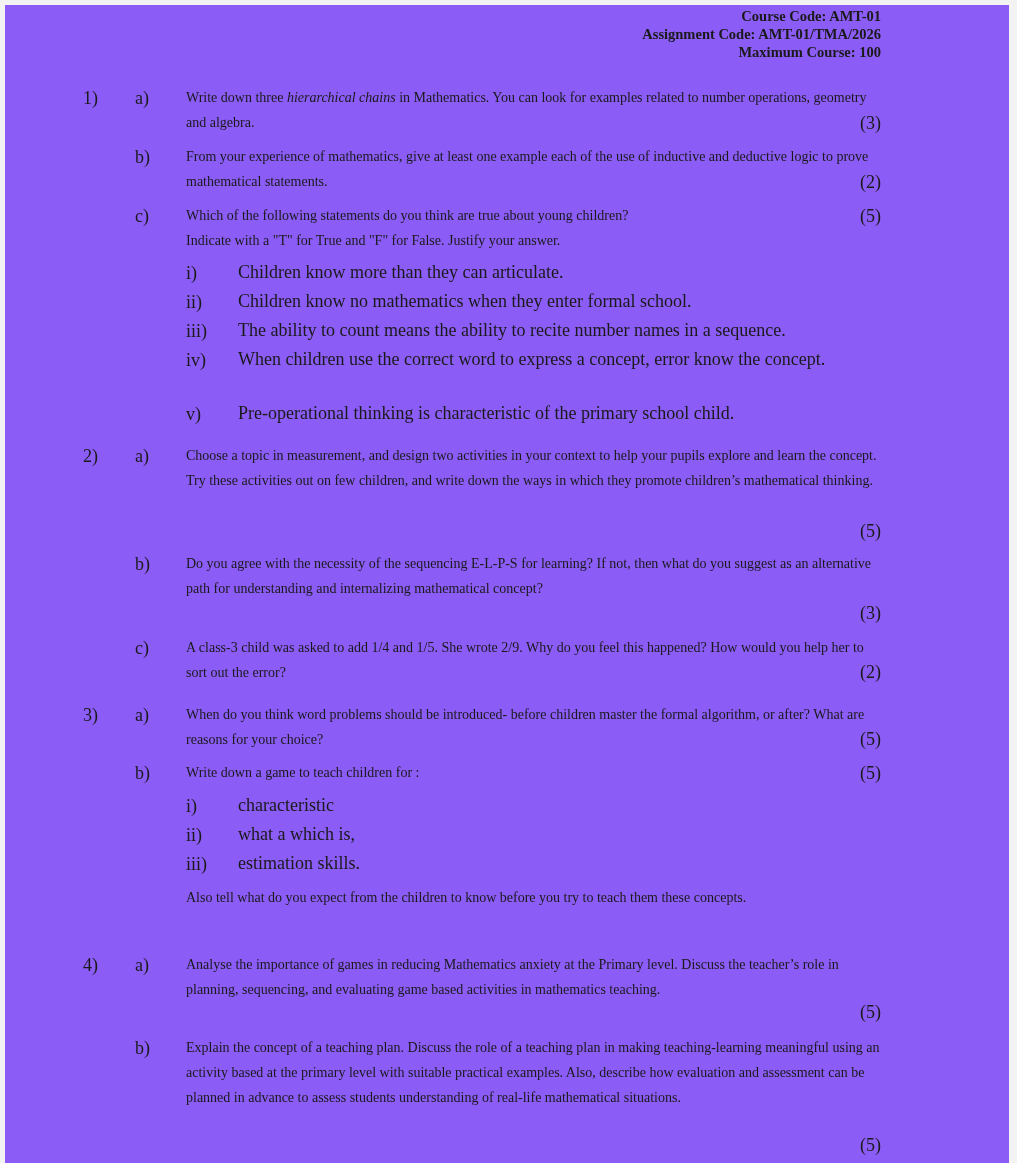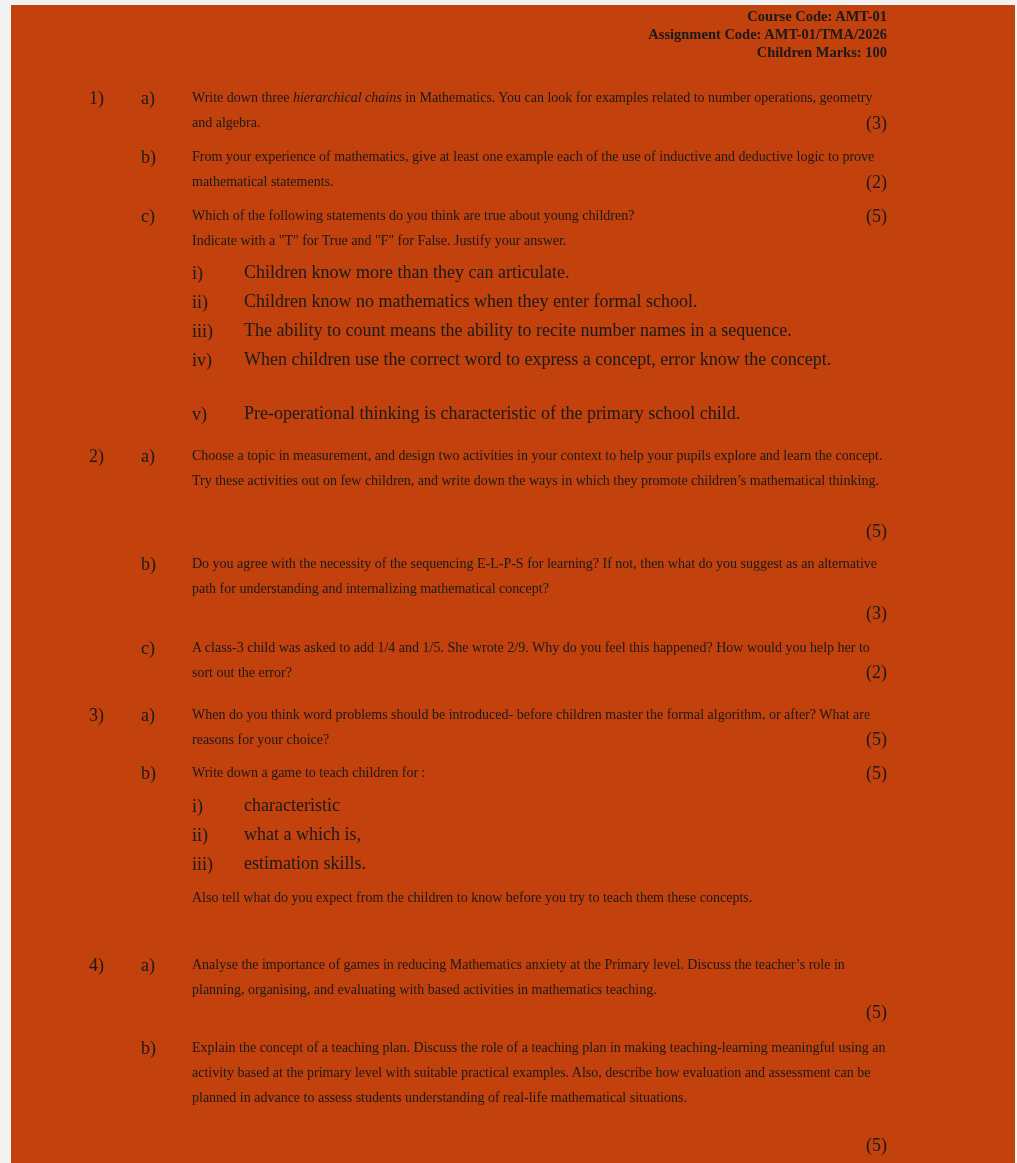--- a/index.html
+++ b/index.html
@@ -3,22 +3,22 @@
   <meta charset="utf-8">
   <style>
     html, body { margin: 0; padding: 0; }
     body {
       width: 1017px; height: 1163px; overflow: hidden;
       background: #f3f3f3;
       font-family: "Liberation Serif", "DejaVu Serif", serif;
       color: #1a1a1a;
     }
     .page {
-      position: absolute; left: 11px; top: 5px; width: 1004px; height: 1158px;
-      background: #c2410c;
+      position: absolute; left: 5px; top: 5px; width: 1004px; height: 1158px;
+      background: #8b5cf6;
     }
     .header {
       position: absolute; right: 128px; top: 2px; text-align: right;
       font-weight: bold; font-size: 14.5px; line-height: 18px;
     }
     .qnum { position: absolute; left: 78px; font-size: 18px; }
     .part { position: absolute; left: 130px; font-size: 18px; }
     .text {
       position: absolute; left: 181px; width: 695px;
       font-size: 14px; line-height: 25px;
@@ -28,21 +28,21 @@
     .sub-text { position: absolute; left: 233px; width: 640px; font-size: 18px; line-height: 25px; }
   </style>
 </head>
 <body>
 
 <div class="page">
 
   <div class="header">
     <div>Course Code: AMT-01</div>
     <div>Assignment Code: AMT-01/TMA/2026</div>
-    <div>Children Marks: 100</div>
+    <div>Maximum Course: 100</div>
   </div>
 
   <div>
     <span class="qnum" style="top:83px">1)</span>
 
     <span class="part" style="top:83px">a)</span>
     <div class="text" style="top:80px"><span>Write down three </span><i>hierarchical chains</i><span> in Mathematics. You can look for examples related to number operations, geometry and algebra.</span></div>
     <span class="marks" style="top:108px">(3)</span>
 
     <span class="part" style="top:142px">b)</span>
@@ -100,21 +100,21 @@
     <span class="sub-label" style="top:849px">iii)</span>
     <div class="sub-text" style="top:846px">estimation skills.</div>
 
     <div class="text" style="top:880px">Also tell what do you expect from the children to know before you try to teach them these concepts.</div>
   </div>
 
   <div>
     <span class="qnum" style="top:950px">4)</span>
 
     <span class="part" style="top:950px">a)</span>
-    <div class="text" style="top:947px">Analyse the importance of games in reducing Mathematics anxiety at the Primary level. Discuss the teacher’s role in planning, organising, and evaluating with based activities in mathematics teaching.</div>
+    <div class="text" style="top:947px">Analyse the importance of games in reducing Mathematics anxiety at the Primary level. Discuss the teacher’s role in planning, sequencing, and evaluating game based activities in mathematics teaching.</div>
     <span class="marks" style="top:997px">(5)</span>
 
     <span class="part" style="top:1033px">b)</span>
     <div class="text" style="top:1030px">Explain the concept of a teaching plan. Discuss the role of a teaching plan in making teaching-learning meaningful using an activity based at the primary level with suitable practical examples. Also, describe how evaluation and assessment can be planned in advance to assess students understanding of real-life mathematical situations.</div>
     <span class="marks" style="top:1130px">(5)</span>
   </div>
 
 </div>
 
 </body></html>

